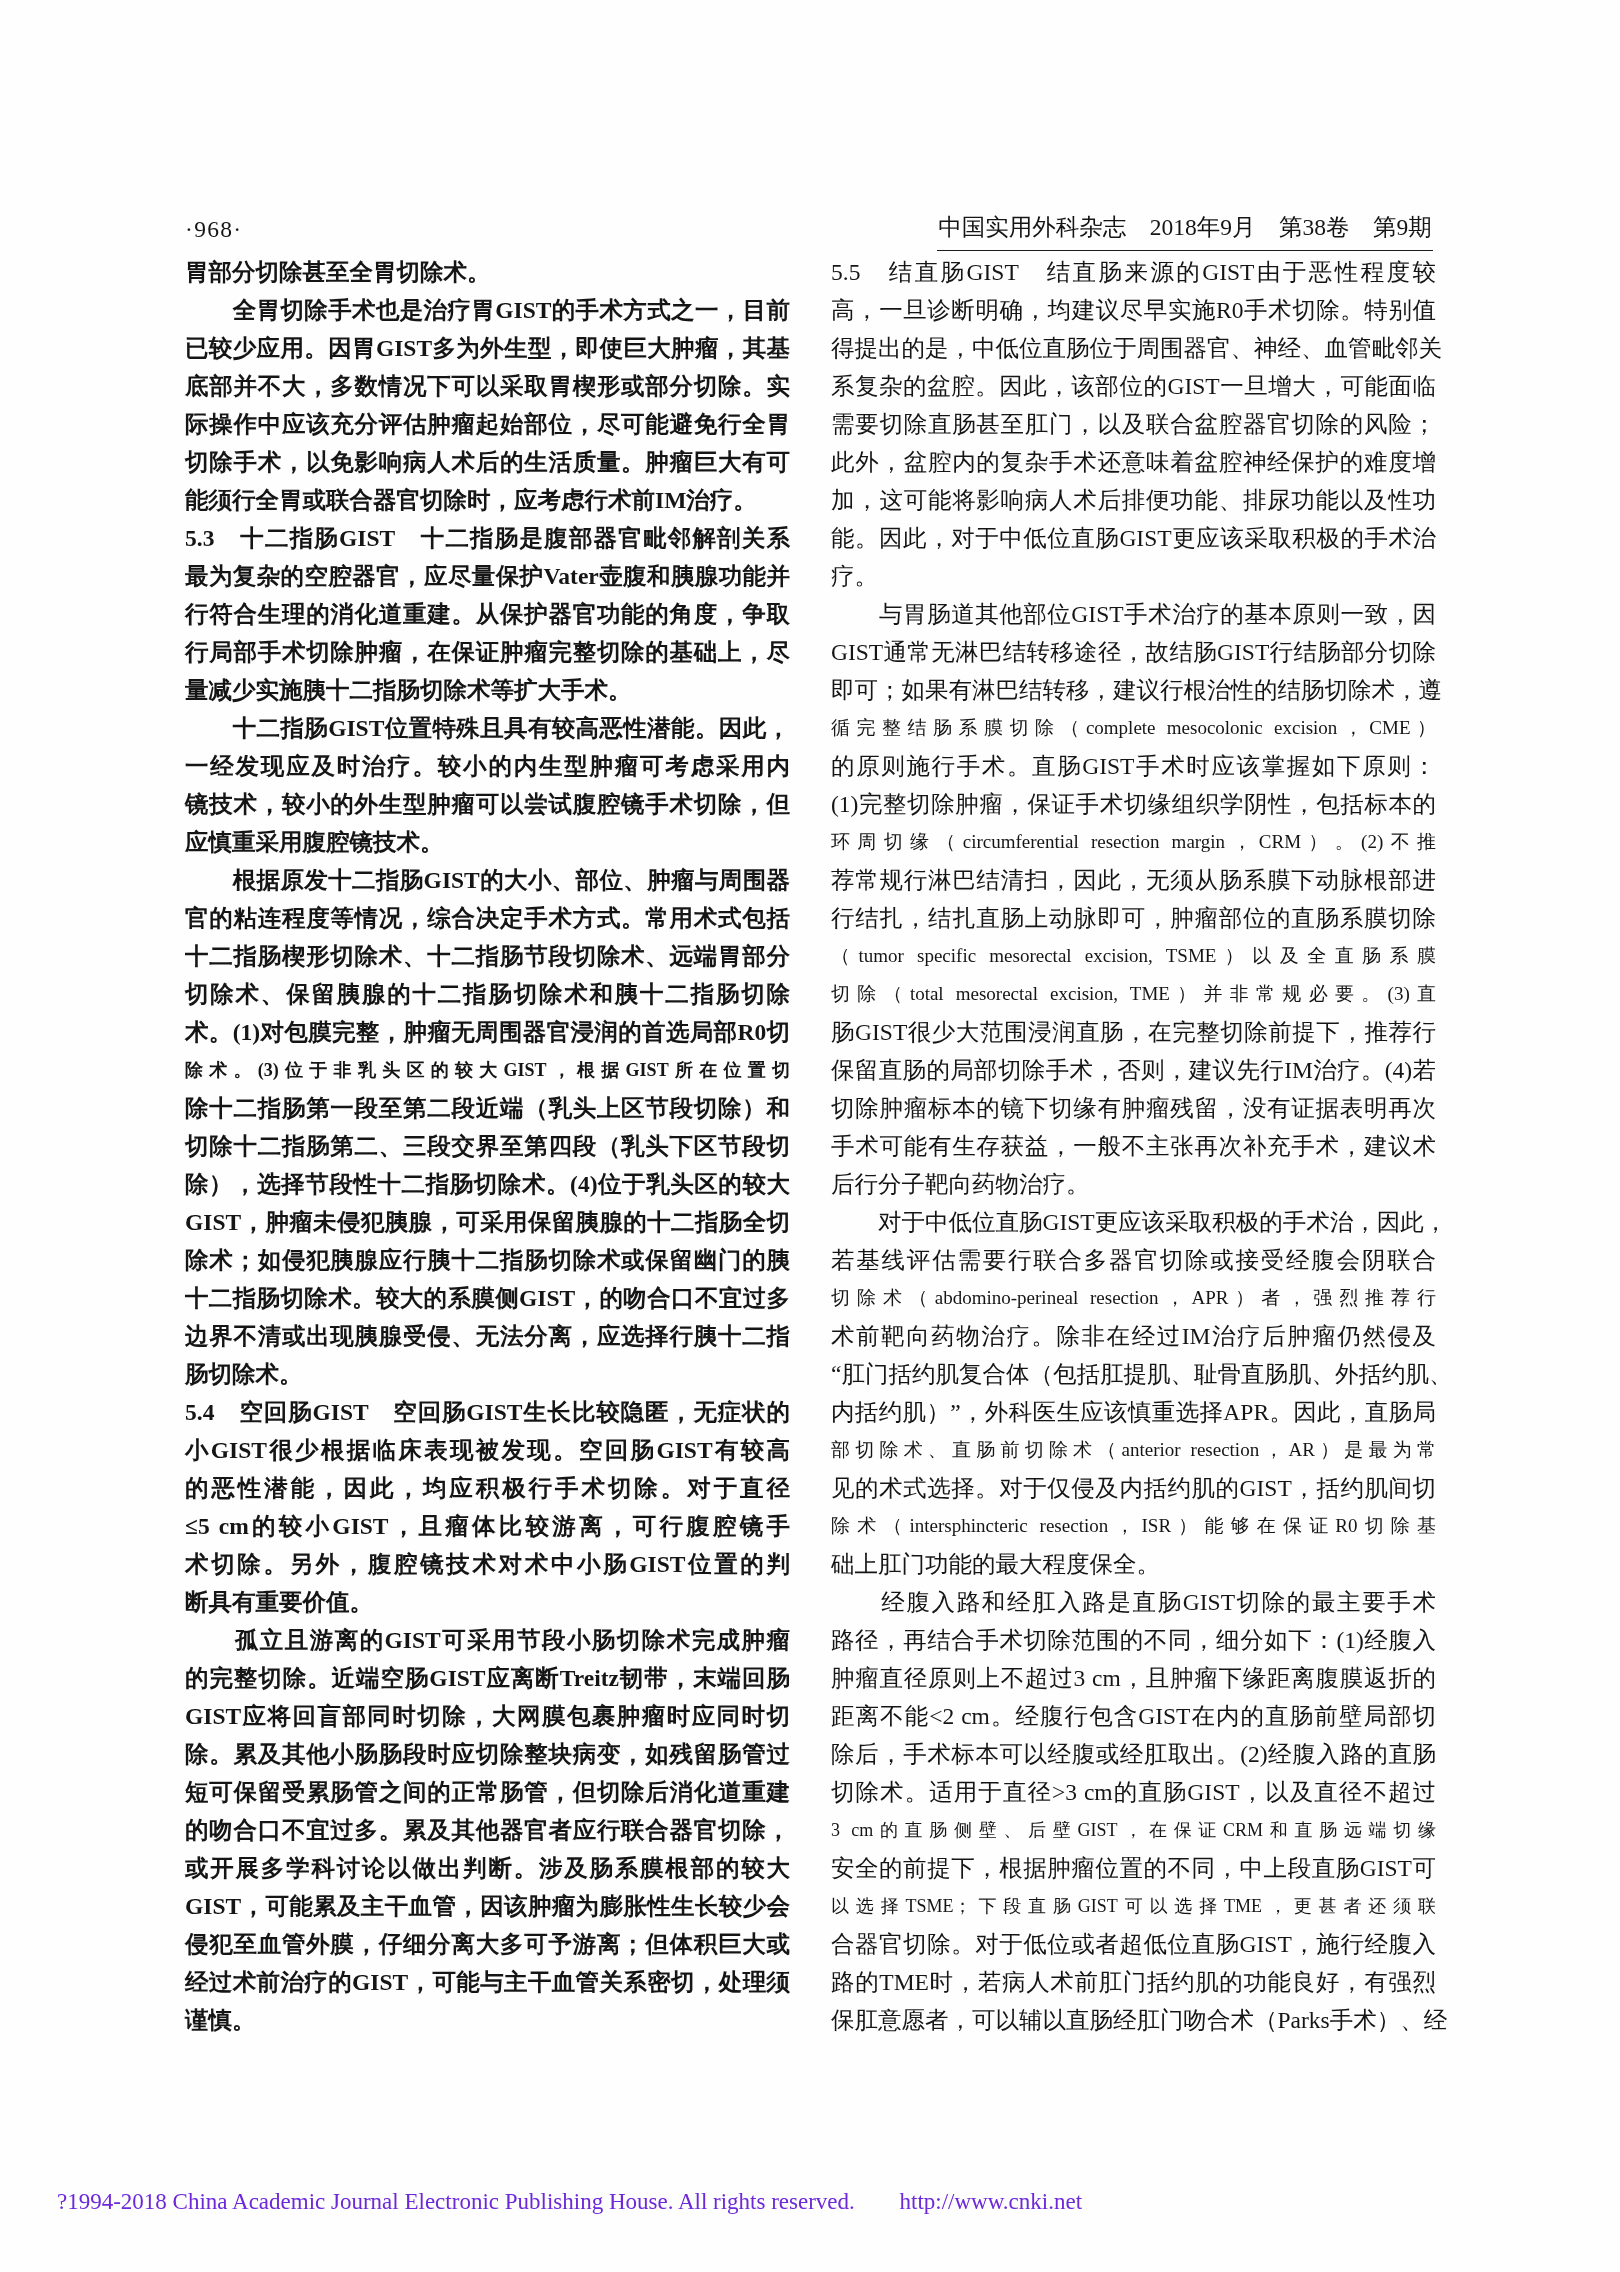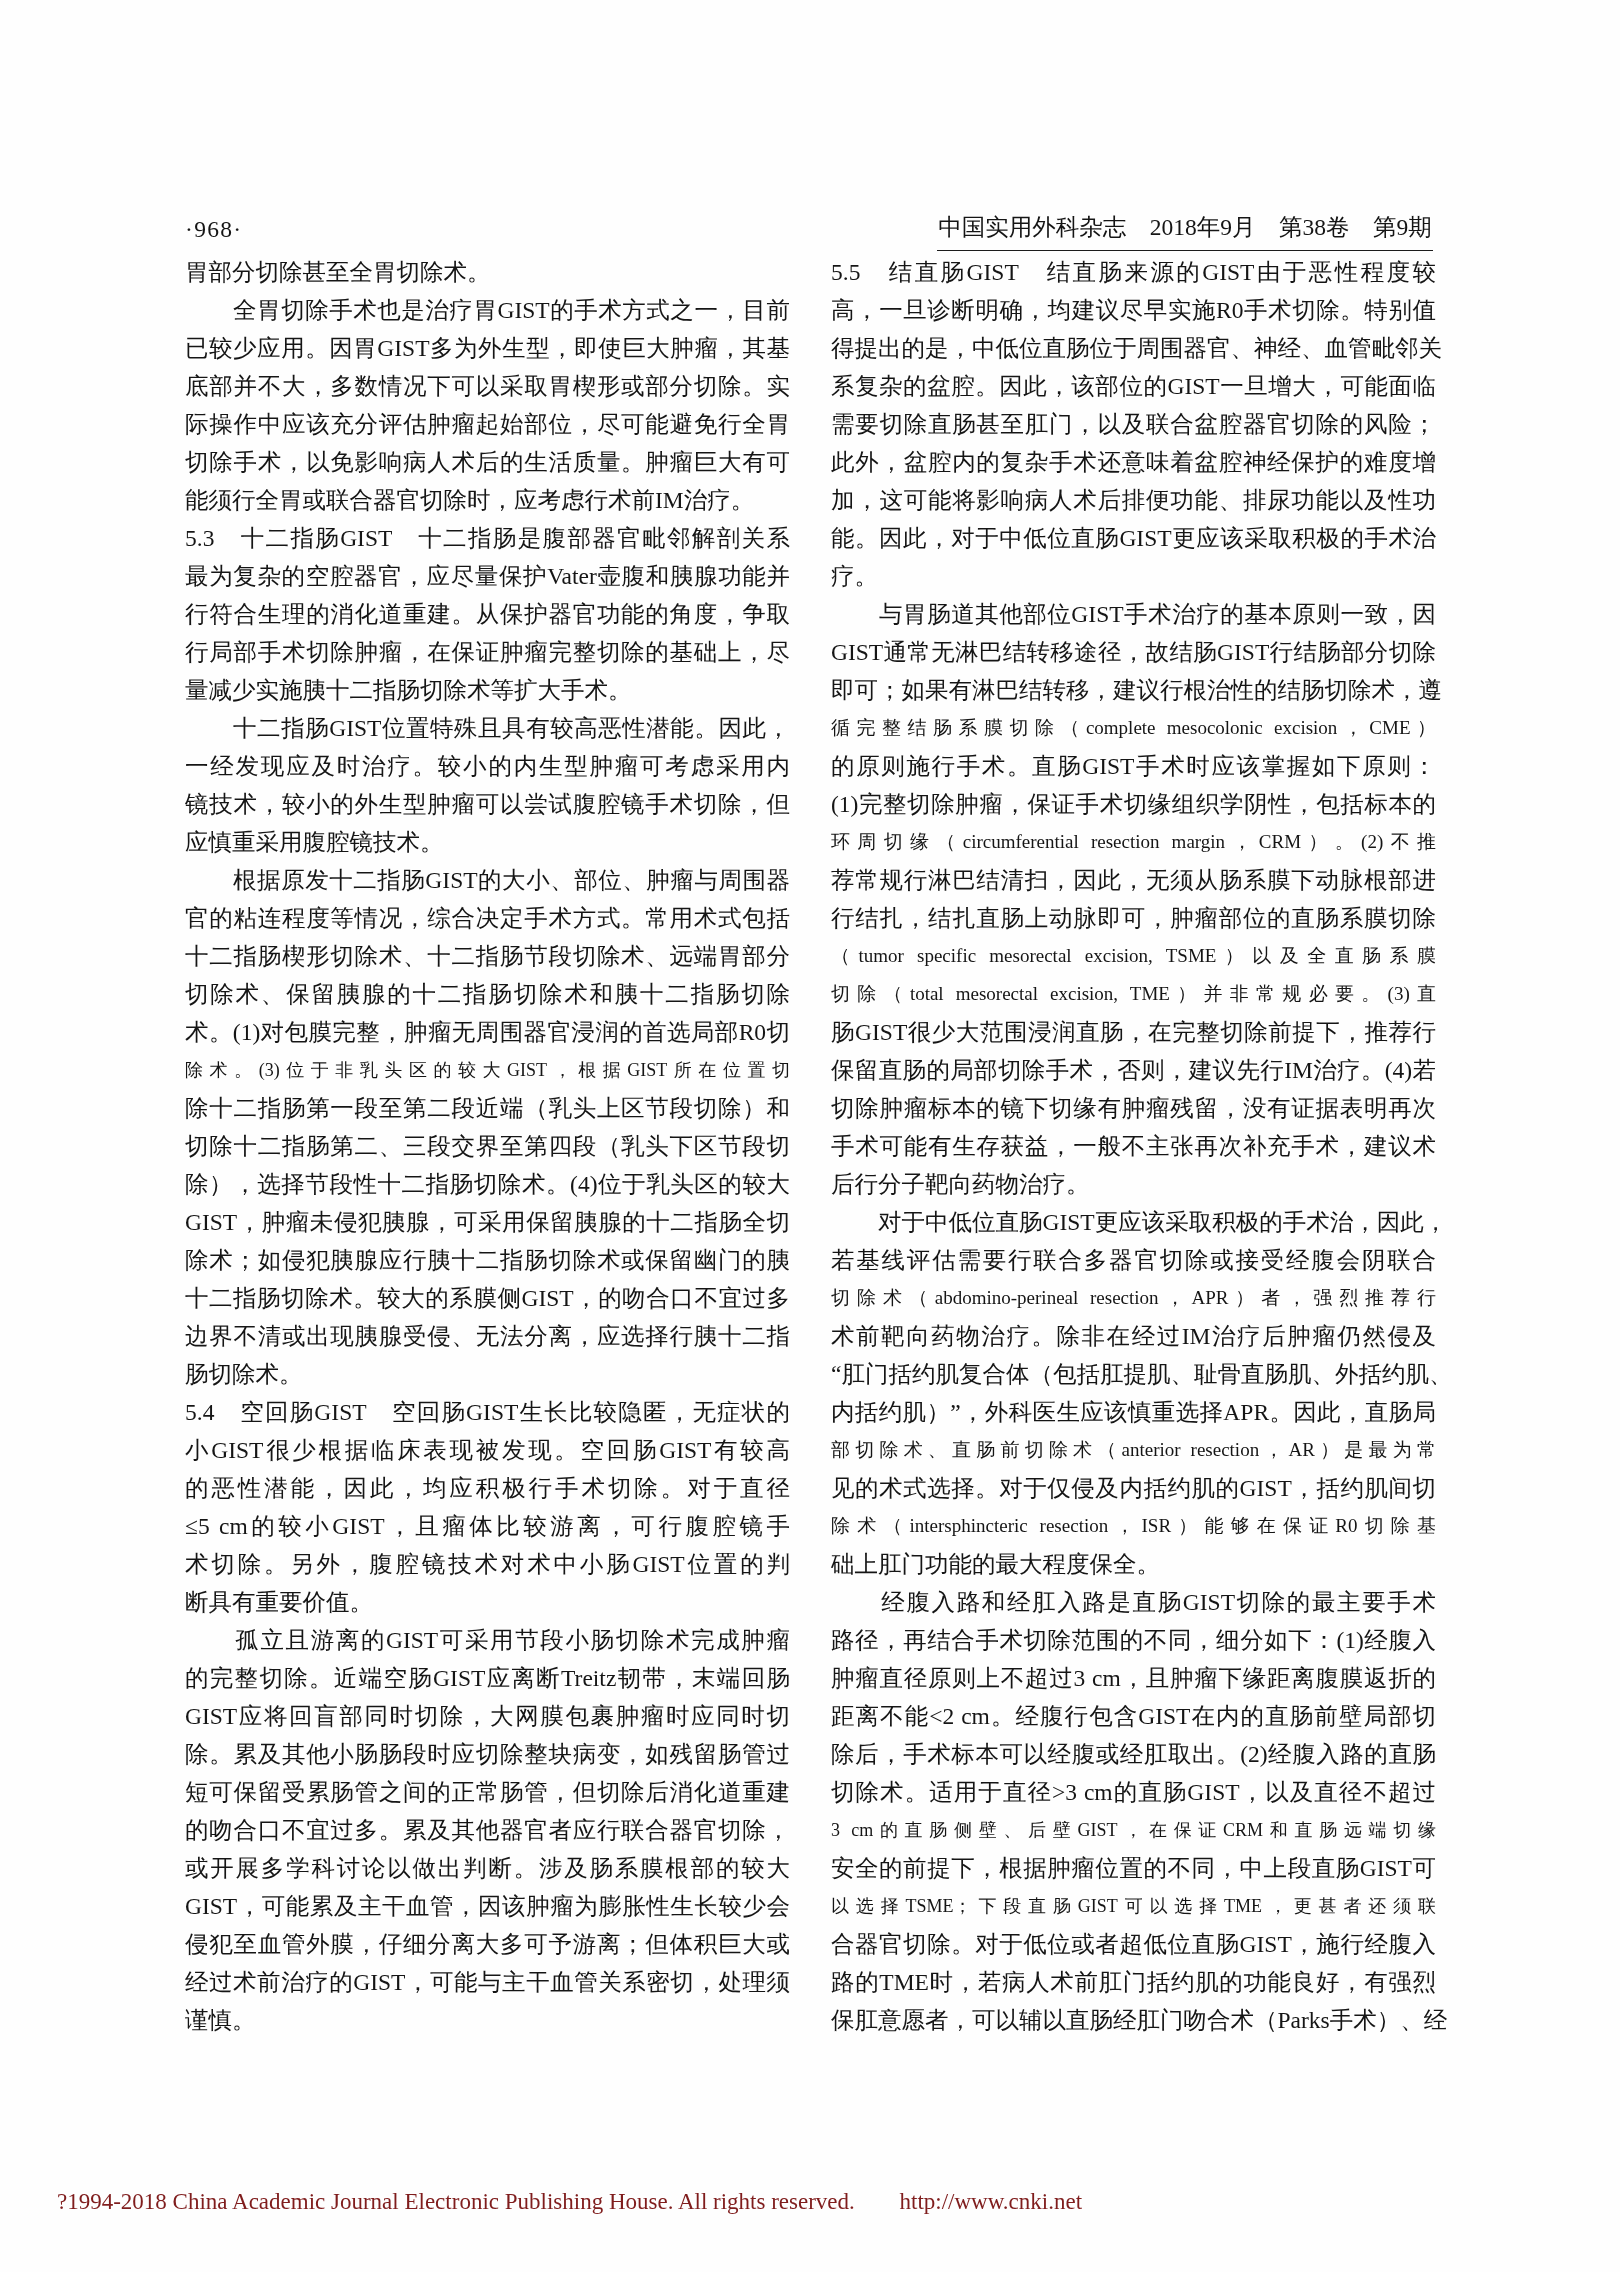--- a/index.html
+++ b/index.html
@@ -14,33 +14,33 @@
   .page-number{
     position:absolute;left:0;top:6.3px;font-size:23.5px;letter-spacing:1.3px;
   }
   .journal-info{
     position:absolute;right:0;top:0;font-size:23.5px;
     border-bottom:1.9px solid #1c1c1c;padding:1.3px 1.3px 6.3px 1.3px;
   }
   .col{
     position:absolute;top:253px;width:605px;
   }
-  .col-left{left:185px;}
+  .col-left{left:185px;font-weight:bold;}
   .col-right{left:831px;}
   .line{
     height:38px;line-height:38px;font-size:23.5px;
     text-align:justify;text-align-last:justify;
     white-space:nowrap;overflow:visible;
   }
   .line.pl{text-align:left;text-align-last:left;}
   .line.t1{font-size:18px;}
   .line.t2{font-size:19px;}
   .page-footer{
     position:absolute;left:57px;top:2189px;width:1511px;height:32px;
-    font-size:23px;color:#7f1d1d;white-space:nowrap;
+    font-size:23px;color:#6d28d9;white-space:nowrap;
   }
   .footer-url{margin-left:39px;}
 </style>
 </head>
 <body>
 
 <div class="page-header">
   <span class="page-number">·968·</span>
   <span class="journal-info">中国实用外科杂志　2018年9月　第38卷　第9期</span>
 </div>

